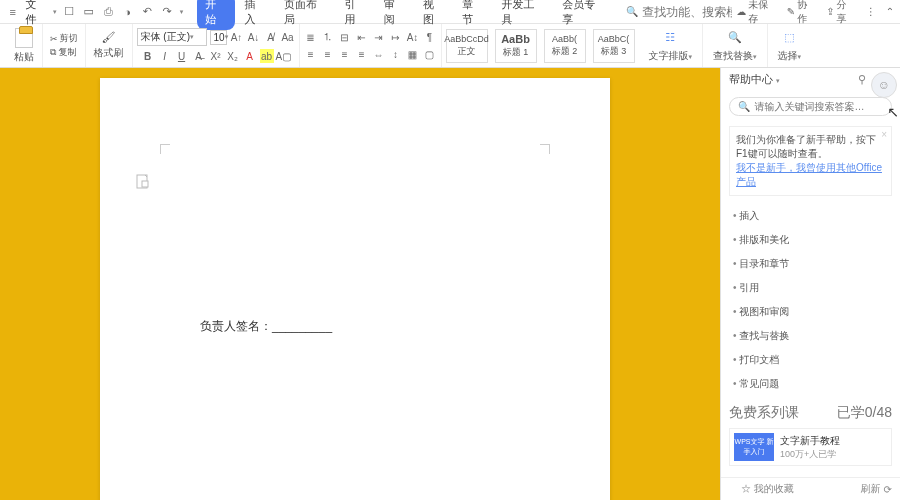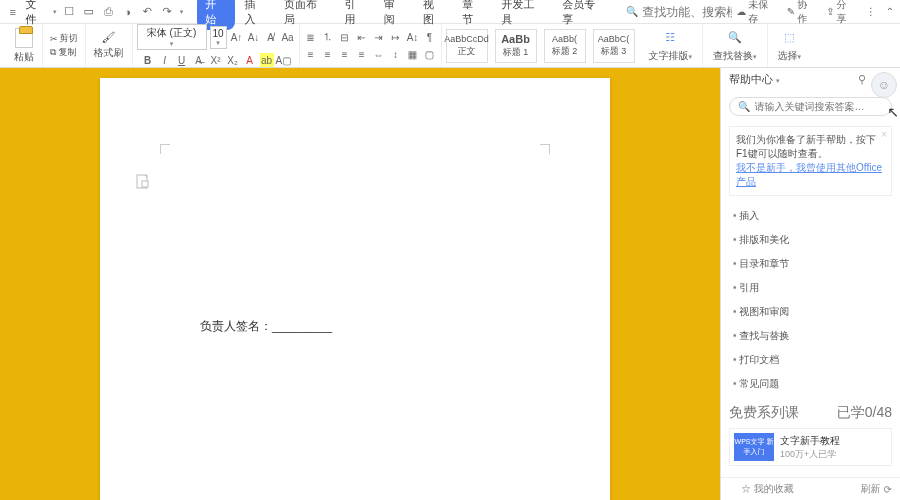--- a/index.html
+++ b/index.html
@@ -22,21 +22,21 @@
 .rgroup { display: flex; flex-direction: column; align-items: center; padding: 0 4px; border-right: 1px solid #eee; height: 100%; justify-content: center; }
 .rgroup.noborder { border-right: none; }
 .paste-big { display: flex; flex-direction: column; align-items: center; padding: 0 4px; cursor: pointer; }
 .paste-ico { width: 18px; height: 20px; background: #fff; border: 1px solid #ccc; position: relative; }
 .paste-ico::before { content:""; position:absolute; top:-3px; left:3px; width:12px; height:6px; background:#f0c040; border:1px solid #c09020; border-radius:2px 2px 0 0; }
 .rlabel { font-size: 10px; color: #555; margin-top: 2px; }
 .vlist { display:flex; flex-direction:column; gap:1px; padding:0 3px; }
 .vlist div { font-size: 9px; color:#555; display:flex; align-items:center; gap:2px; cursor:pointer; }
 .rrow { display:flex; align-items:center; gap:3px; }
 .rrow2 { display:flex; align-items:center; gap:3px; margin-top:3px; }
-.sel { border:1px solid #ccc; font-size:10px; padding:1px 3px; background:#fff; cursor:pointer; display:flex; align-items:center;flex-direction:column; }
+.sel { border:1px solid #ccc; font-size:10px; padding:1px 3px; background:#fff; cursor:pointer; display:flex; align-items:center; }
 .sel.font { width: 70px; }
 .sel.size { width: 17px; }
 .ib { width:14px; height:14px; display:inline-flex; align-items:center; justify-content:center; color:#666; cursor:pointer; font-size:10px; }
 .style-gal { display:flex; align-items:center; gap:8px; }
 .style-item { width:42px; height:34px; border:1px solid #ddd; display:flex; flex-direction:column; align-items:center; justify-content:center; cursor:pointer; font-size:9px; margin-left:-1px; }
 .style-item.first { margin-left:0; }
 .style-preview { font-size: 9px; color:#555; }
 .style-preview.b { font-weight:bold; font-size:11px; }
 .style-name { font-size: 9px; color:#555; margin-top:1px; }
 .bigbtn { display:flex; flex-direction:column; align-items:center; padding:0 6px; cursor:pointer; }

